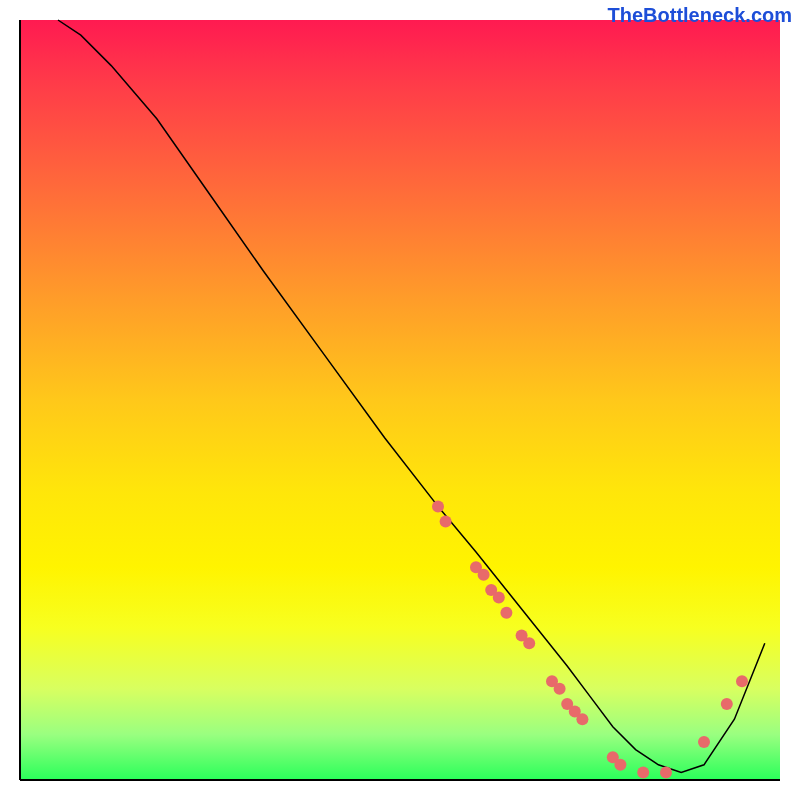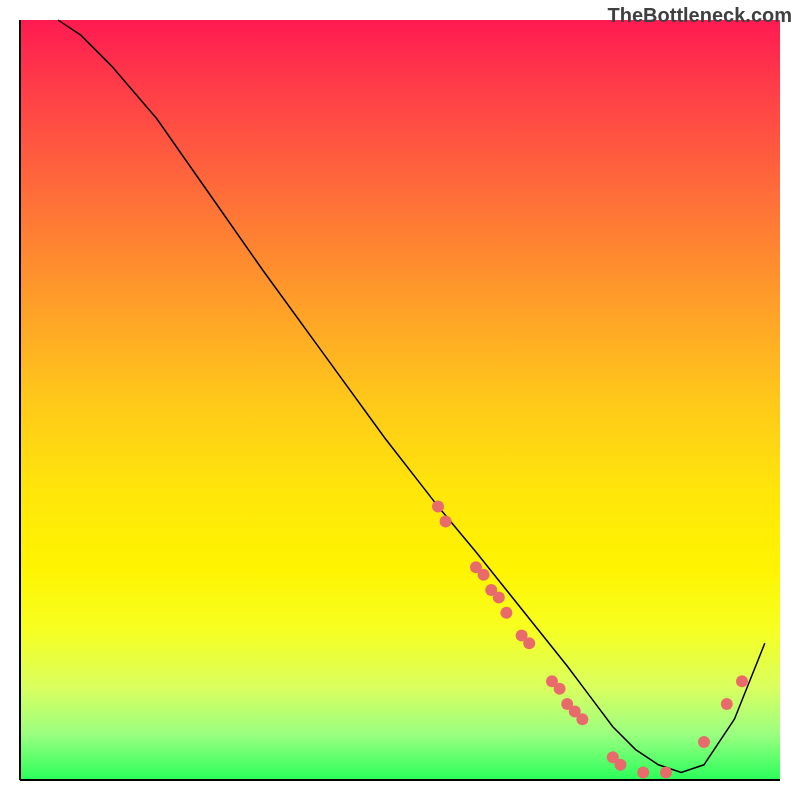--- a/index.html
+++ b/index.html
@@ -10,21 +10,21 @@
     position: relative;
     font-family: Arial, sans-serif;
     background: #fff;
   }
   .watermark {
     position: absolute;
     top: 4px;
     right: 8px;
     font-size: 20px;
     font-weight: bold;
-    color: #404040;
+    color: #1d4ed8;
     z-index: 10;
   }
   .plot-area {
     position: absolute;
     left: 20px;
     top: 20px;
     width: 760px;
     height: 760px;
     background: linear-gradient(to bottom,
       #ff1a51 0%,

